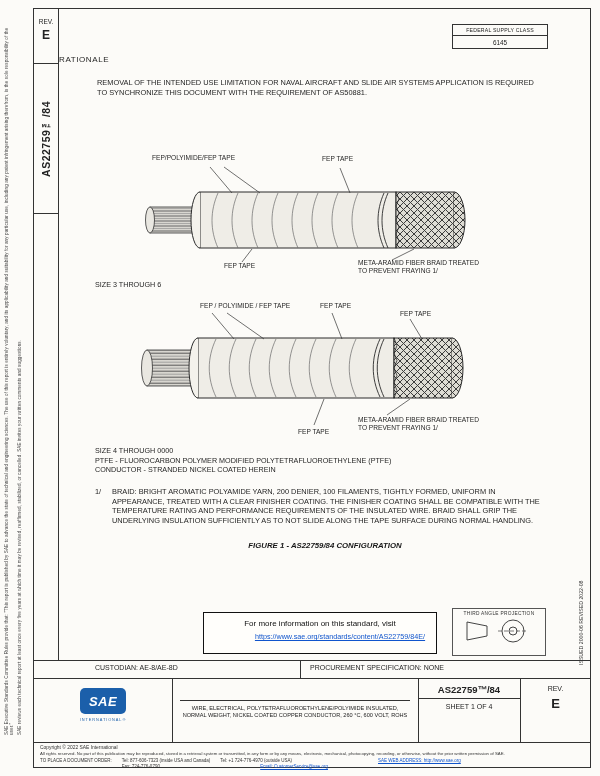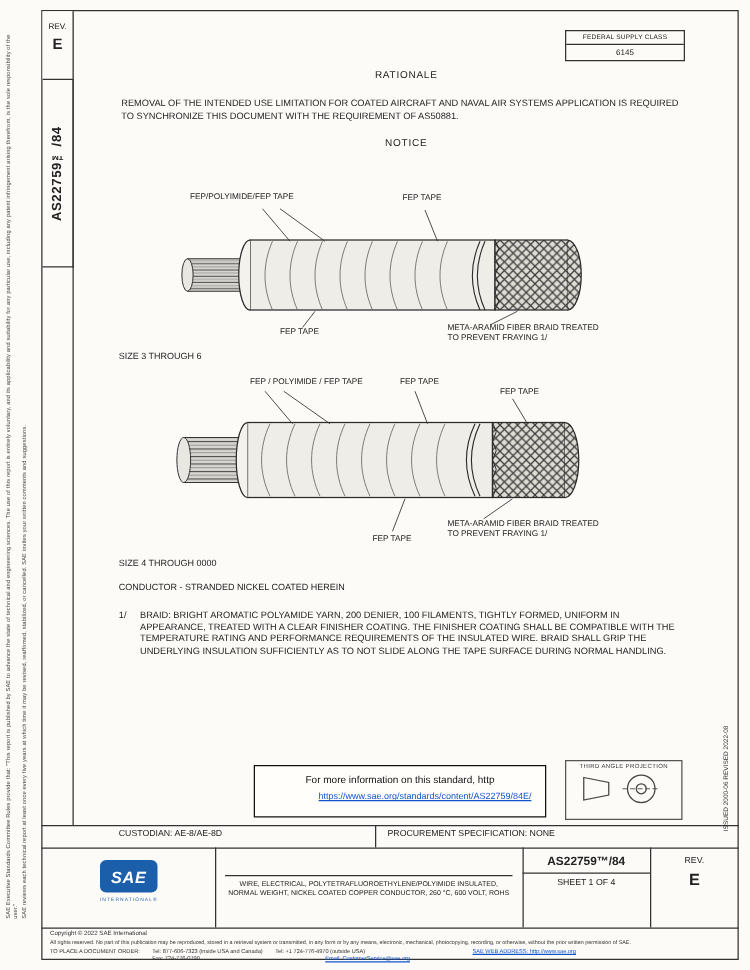--- a/index.html
+++ b/index.html
@@ -5,21 +5,21 @@
   * { margin:0; padding:0; box-sizing:border-box; }
   html,body { width:600px; height:776px; }
   body { font-family:"Liberation Sans", sans-serif; background:#ffffff; color:#222; }
   .page { position:relative; width:600px; height:776px; background:#fcfbf8; overflow:hidden; }
   .abs { position:absolute; }
   .vtext { writing-mode:vertical-rl; transform:rotate(180deg); }
   .sidenote { font-size:4.6px; line-height:5.4px; color:#444; letter-spacing:.1px; overflow:hidden; }
   .frame { border:1px solid #333; }
   .hline { background:#333; height:1px; }
   .vline { background:#333; width:1px; }
-  .heading { font-size:8px; letter-spacing:.6px; text-align:center; color:#1e1e1e; }
+  .heading { font-size:8px; letter-spacing:.6px; text-align:left; color:#1e1e1e; }
   .para { font-size:7.4px; line-height:9.6px; color:#1e1e1e; }
   .figlabel { font-size:6.6px; color:#1e1e1e; line-height:7.6px; }
   .sizenote { font-size:7.2px; color:#1e1e1e; line-height:9px; }
   .caption { font-size:7.8px; font-weight:bold; font-style:italic; text-align:center; color:#161616; }
   .infobox { border:1.4px solid #111; background:#fffefb; text-align:center; padding-top:6px; }
   .infobox .l1 { font-size:8px; color:#111; }
   .infobox a, .link { color:#1155cc; text-decoration:underline;padding-left:40px; }
   .infobox .l2 { font-size:7.2px; margin-top:4px; }
   .projbox { border:1px solid #555; text-align:center; padding-top:2px; }
   .projbox .plabel { font-size:4.8px; letter-spacing:.3px; color:#333; }
@@ -67,23 +67,22 @@
   <div class="abs docside" style="left:34px; top:64px; width:25px; height:150px;">
     <span class="vtext">AS22759™/84</span>
   </div>
 
   <div class="abs fsc" style="left:452px; top:24px; width:96px;">
     <div class="r1">FEDERAL SUPPLY CLASS</div>
     <div class="r2">6145</div>
   </div>
 
   <div class="abs heading" style="left:59px; top:55px; width:532px;">RATIONALE</div>
-  <div class="abs para" style="left:97px; top:78px; width:446px;">REMOVAL OF THE INTENDED USE LIMITATION FOR COATED AIRCRAFT AND NAVAL AIR SYSTEMS APPLICATION IS REQUIRED TO SYNCHRONIZE THIS DOCUMENT WITH THE REQUIREMENT OF AS50881.</div>
-
-  <div class="abs heading" style="left:59px; top:110px; width:532px;">NOTICE</div>
+  <div class="abs para" style="left:97px; top:78px; width:446px;">REMOVAL OF THE INTENDED USE LIMITATION FOR NAVAL AIRCRAFT AND SLIDE AIR SYSTEMS APPLICATION IS REQUIRED TO SYNCHRONIZE THIS DOCUMENT WITH THE REQUIREMENT OF AS50881.</div>
+
 
   <svg class="abs" style="left:92px; top:150px;" width="400" height="140" viewBox="0 0 400 140">
     <defs>
       <pattern id="braidA" width="7" height="7" patternUnits="userSpaceOnUse">
         <rect width="7" height="7" fill="#dedcd4"></rect>
         <path d="M0,0 L7,7 M7,0 L0,7" stroke="#3c3c3c" stroke-width="1"></path>
       </pattern>
       <pattern id="strandsA" width="8" height="5" patternUnits="userSpaceOnUse">
         <rect width="8" height="5" fill="#d8d6d0"></rect>
         <path d="M0,1 L8,1" stroke="#4a4a4a" stroke-width="0.8"></path>
@@ -173,28 +172,30 @@
       <path d="M295,117 L318,101"></path>
     </g>
   </svg>
   <div class="abs figlabel" style="left:200px; top:302px; width:140px;">FEP / POLYIMIDE / FEP TAPE</div>
   <div class="abs figlabel" style="left:320px; top:302px; width:60px;">FEP TAPE</div>
   <div class="abs figlabel" style="left:400px; top:310px; width:60px;">FEP TAPE</div>
   <div class="abs figlabel" style="left:298px; top:428px; width:60px;">FEP TAPE</div>
   <div class="abs figlabel" style="left:358px; top:416px; width:122px;">META-ARAMID FIBER BRAID TREATED TO PREVENT FRAYING 1/</div>
   <div class="abs sizenote" style="left:95px; top:446px;text-align:right;">SIZE 4 THROUGH 0000</div>
 
+  <div class="abs sizenote" style="left:95px; top:456px;">PTFE - FLUOROCARBON POLYMER MODIFIED POLYTETRAFLUOROETHYLENE (PTFE)</div>
   <div class="abs sizenote" style="left:95px; top:465px;">CONDUCTOR - STRANDED NICKEL COATED HEREIN</div>
 
   <div class="abs para" style="left:95px; top:487px; width:14px;">1/</div>
   <div class="abs para" style="left:112px; top:487px; width:432px;">BRAID: BRIGHT AROMATIC POLYAMIDE YARN, 200 DENIER, 100 FILAMENTS, TIGHTLY FORMED, UNIFORM IN APPEARANCE, TREATED WITH A CLEAR FINISHER COATING. THE FINISHER COATING SHALL BE COMPATIBLE WITH THE TEMPERATURE RATING AND PERFORMANCE REQUIREMENTS OF THE INSULATED WIRE. BRAID SHALL GRIP THE UNDERLYING INSULATION SUFFICIENTLY AS TO NOT SLIDE ALONG THE TAPE SURFACE DURING NORMAL HANDLING.</div>
 
+  <div class="abs caption" style="left:59px; top:541px; width:532px;">FIGURE 1 - AS22759/84 CONFIGURATION</div>
 
   <div class="abs infobox" style="left:203px; top:612px; width:234px; height:42px;">
-    <div class="l1">For more information on this standard, http</div>
+    <div class="l1">For more information on this standard, visit</div>
     <div class="l2"><a href="#">https://www.sae.org/standards/content/AS22759/84E/</a></div>
   </div>
 
   <div class="abs projbox" style="left:452px; top:608px; width:94px; height:48px;">
     <div class="plabel">THIRD ANGLE PROJECTION</div>
     <svg width="80" height="30" viewBox="0 0 80 30">
       <path d="M8,6 L28,10 L28,20 L8,24 Z" fill="none" stroke="#444" stroke-width="1"></path>
       <circle cx="54" cy="15" r="11" fill="none" stroke="#444" stroke-width="1"></circle>
       <circle cx="54" cy="15" r="4" fill="none" stroke="#444" stroke-width="1"></circle>
       <path d="M39,15 L69,15" stroke="#444" stroke-width="0.7" stroke-dasharray="4,2"></path>

